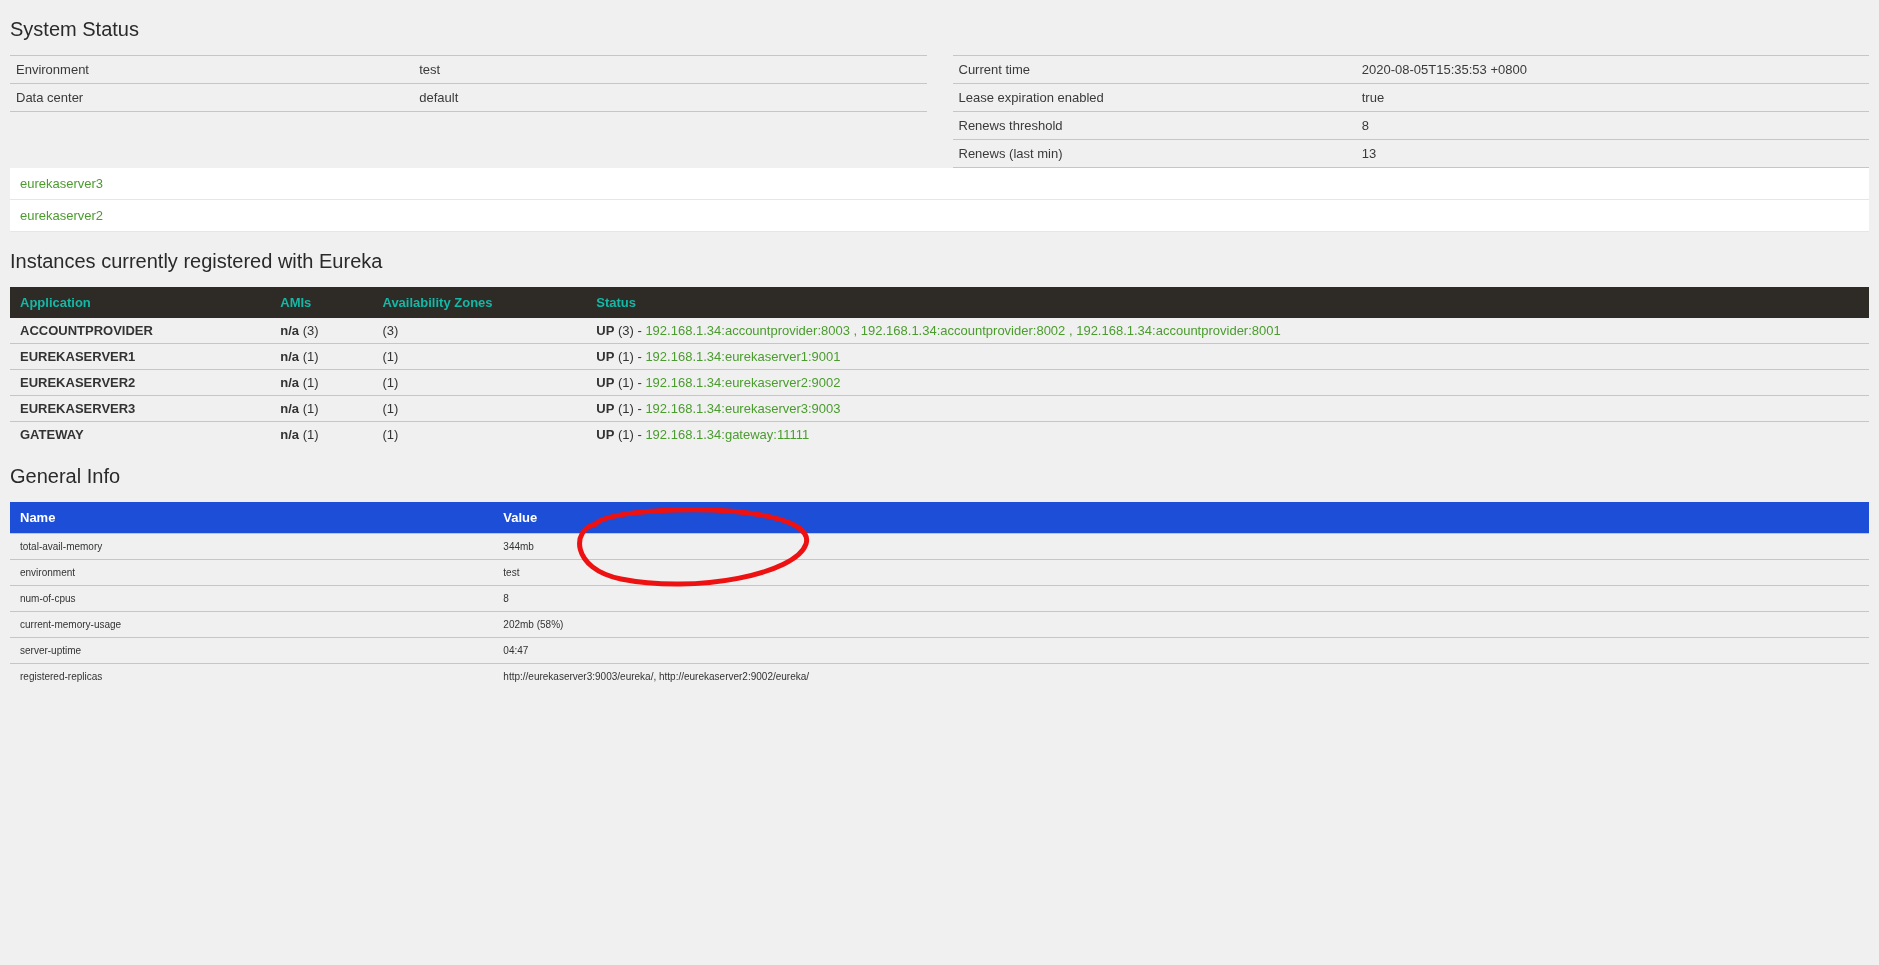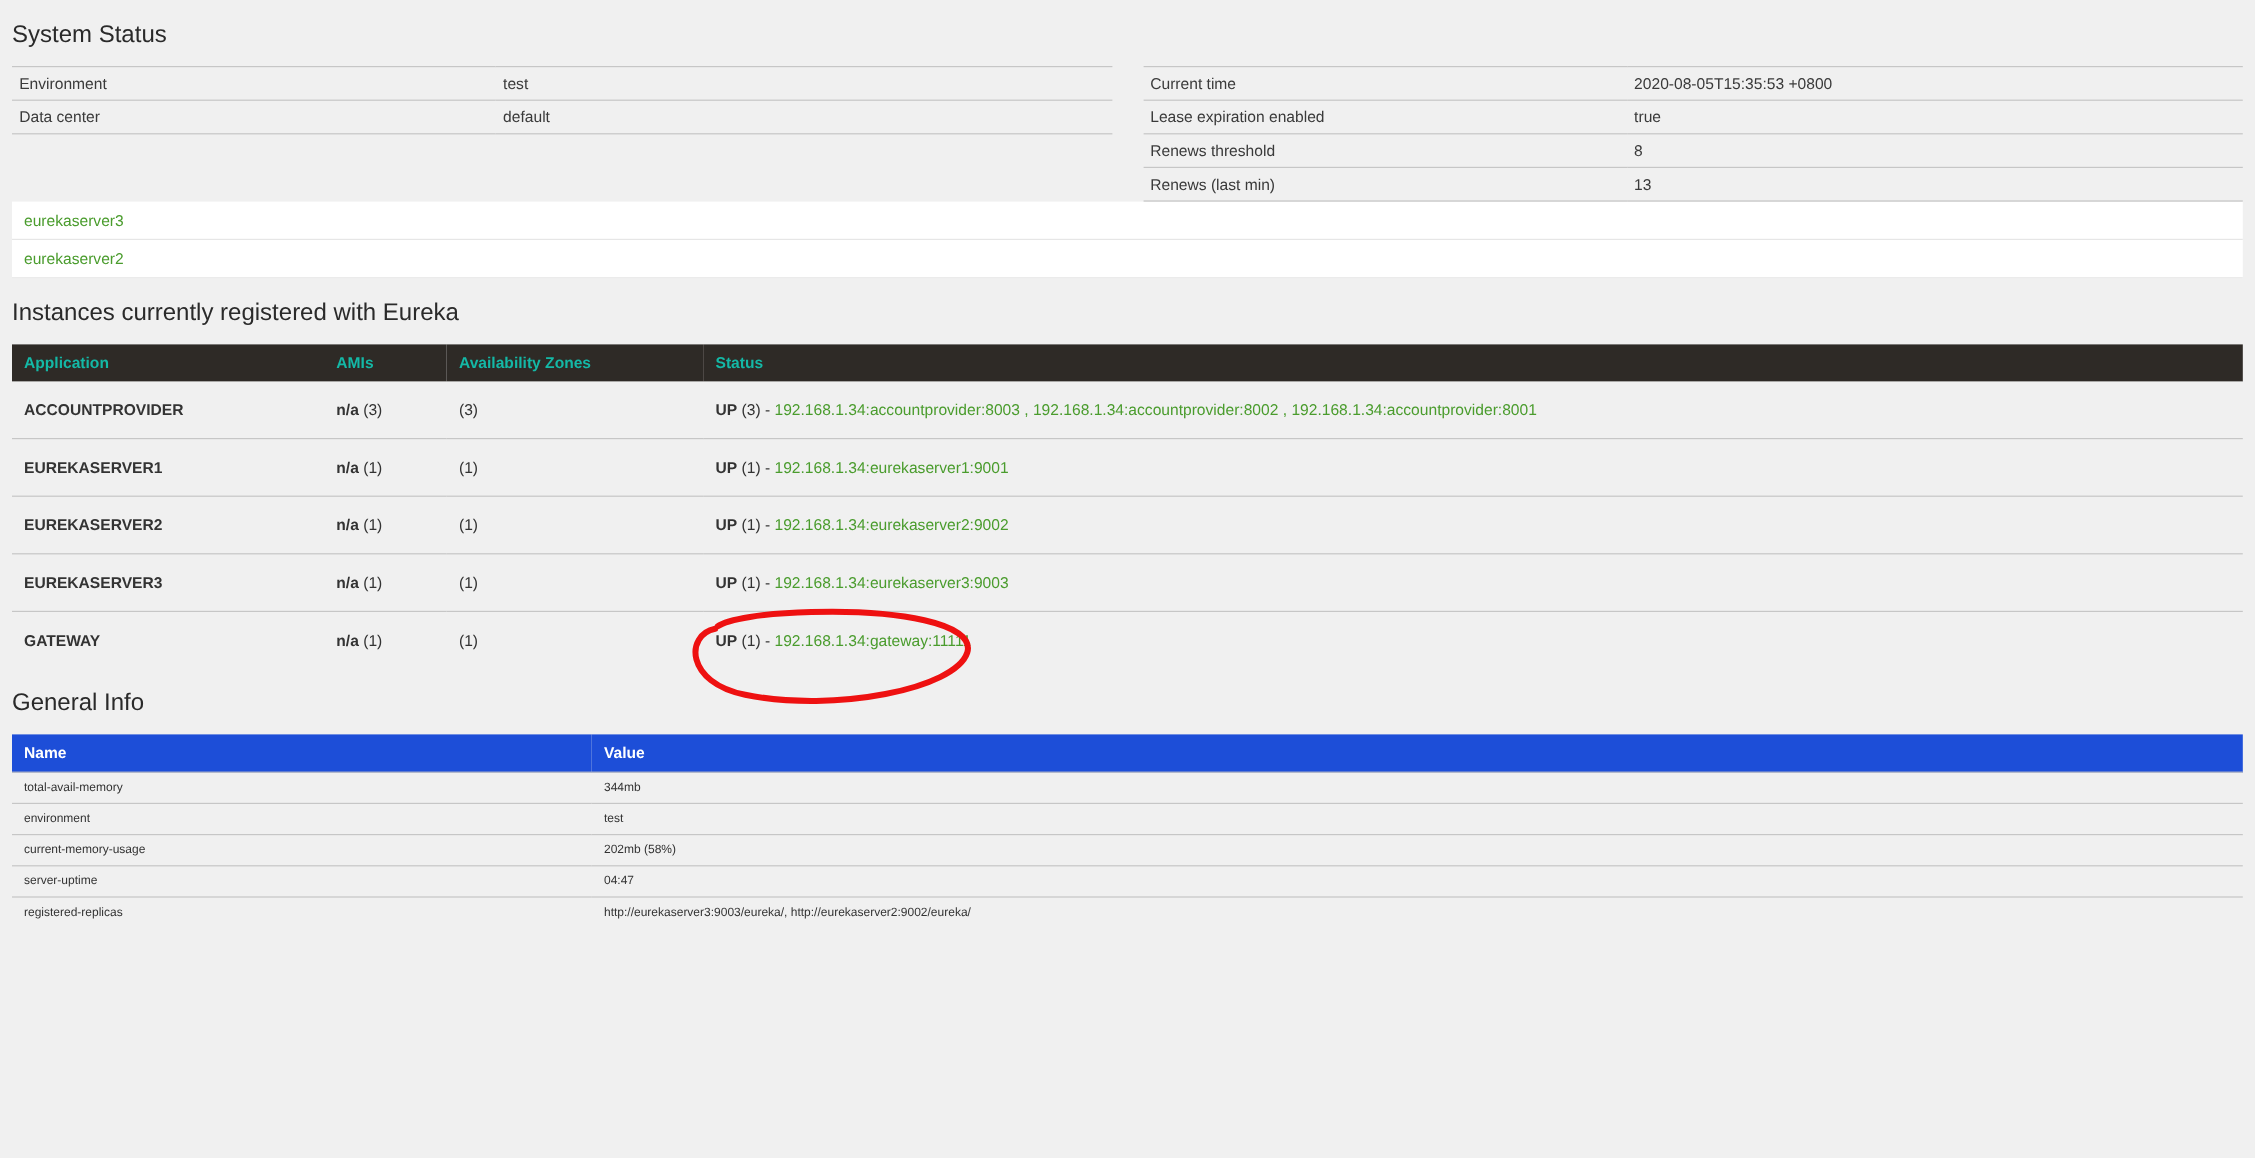--- a/index.html
+++ b/index.html
@@ -66,21 +66,21 @@
   table.instances thead th {
     background: #2e2a26;
     color: #14b8a6;
     font-weight: 700;
     text-align: left;
     padding: 8px 10px;
     font-size: 13px;
   }
   table.instances tbody td {
     background: #f0f0f0;
-    padding: 16px 10px;
+    padding: 5px 10px;
     font-size: 13px;
     border-top: 1px solid #c6c6c6;
     vertical-align: middle;
   }
   table.instances tbody tr:first-child td { border-top: none; }
   .app-name { font-weight: 700; }
   .up { font-weight: 700; }
   .instance-link {
     color: #4a9c2d;
     text-decoration: none;
@@ -236,20 +236,24 @@
     <tbody id="general-body">
         <tr>
           <td>total-avail-memory</td>
           <td>344mb</td>
         </tr>
         <tr>
           <td>environment</td>
           <td>test</td>
         </tr>
         <tr>
+          <td>num-of-cpus</td>
+          <td>8</td>
+        </tr>
+        <tr>
           <td>current-memory-usage</td>
           <td>202mb (58%)</td>
         </tr>
         <tr>
           <td>server-uptime</td>
           <td>04:47</td>
         </tr>
         <tr>
           <td>registered-replicas</td>
           <td>http://eurekaserver3:9003/eureka/, http://eurekaserver2:9002/eureka/</td>

